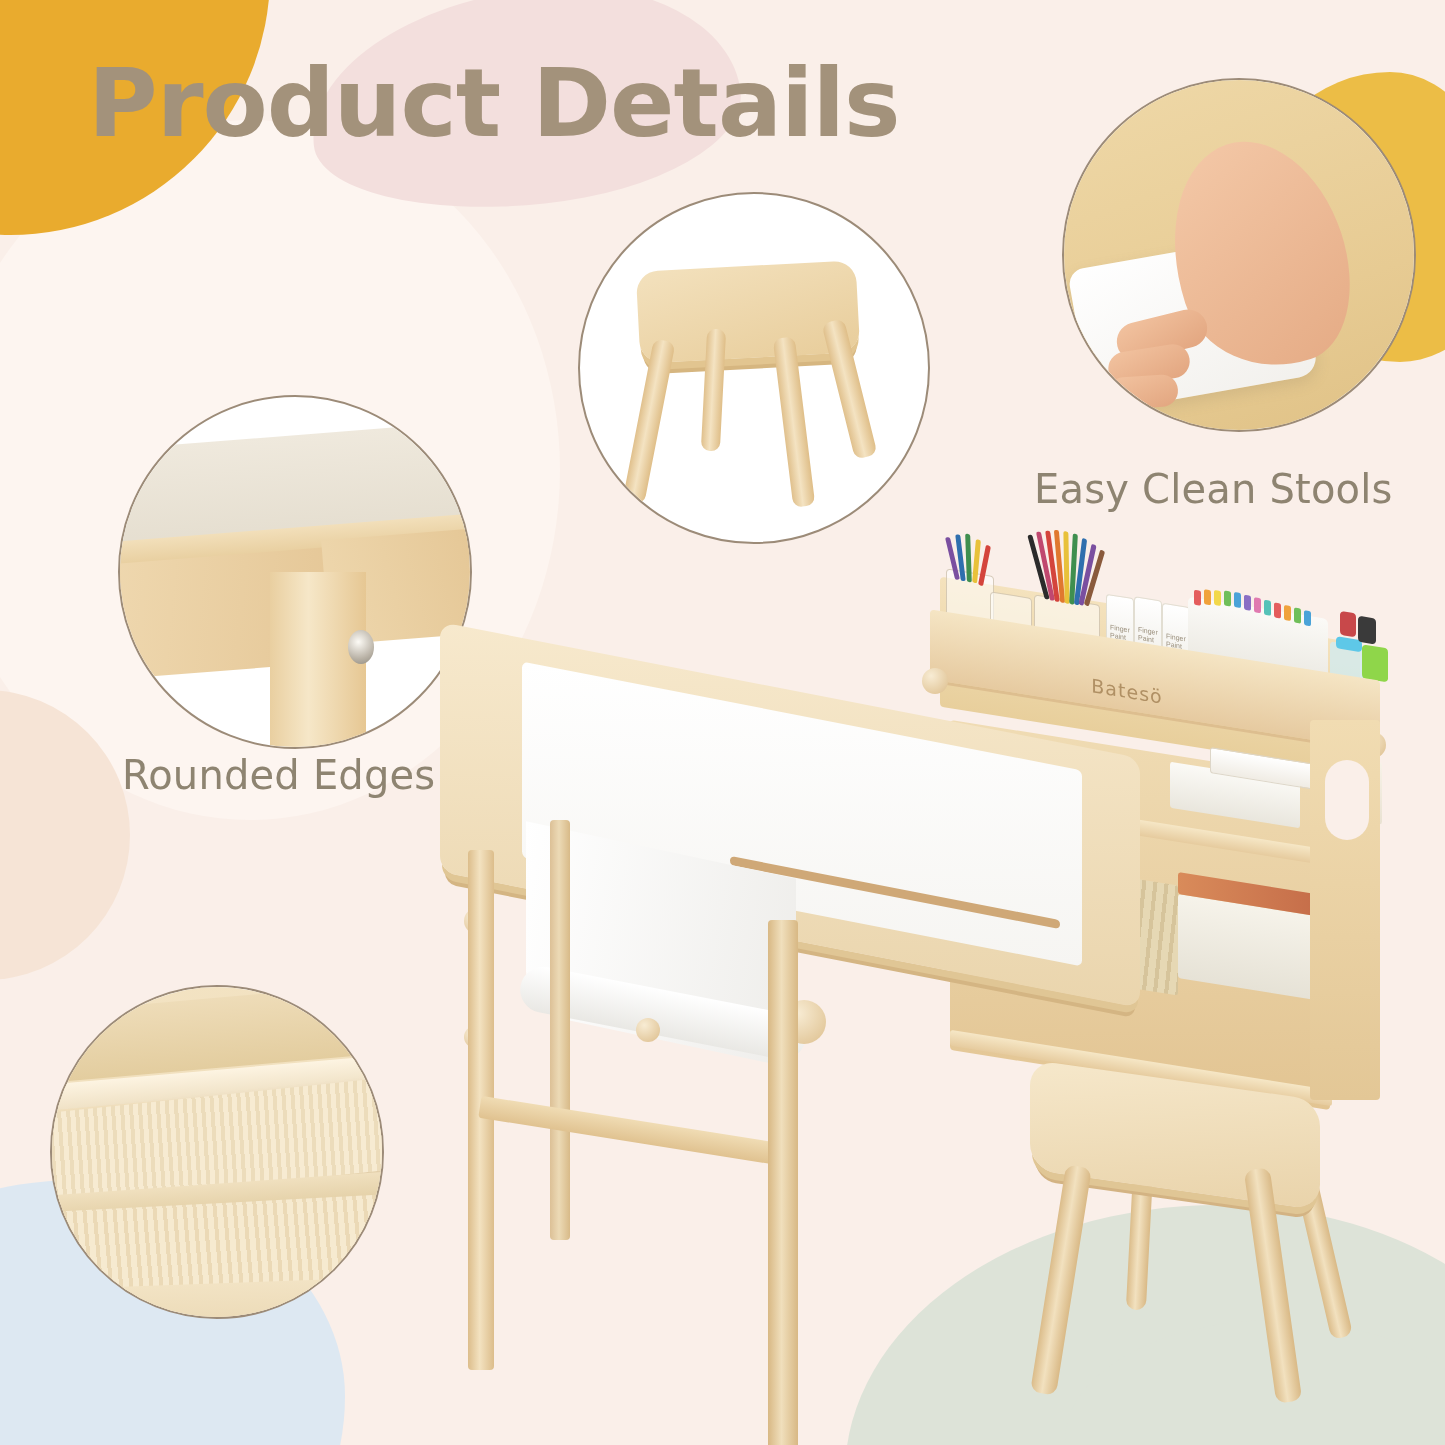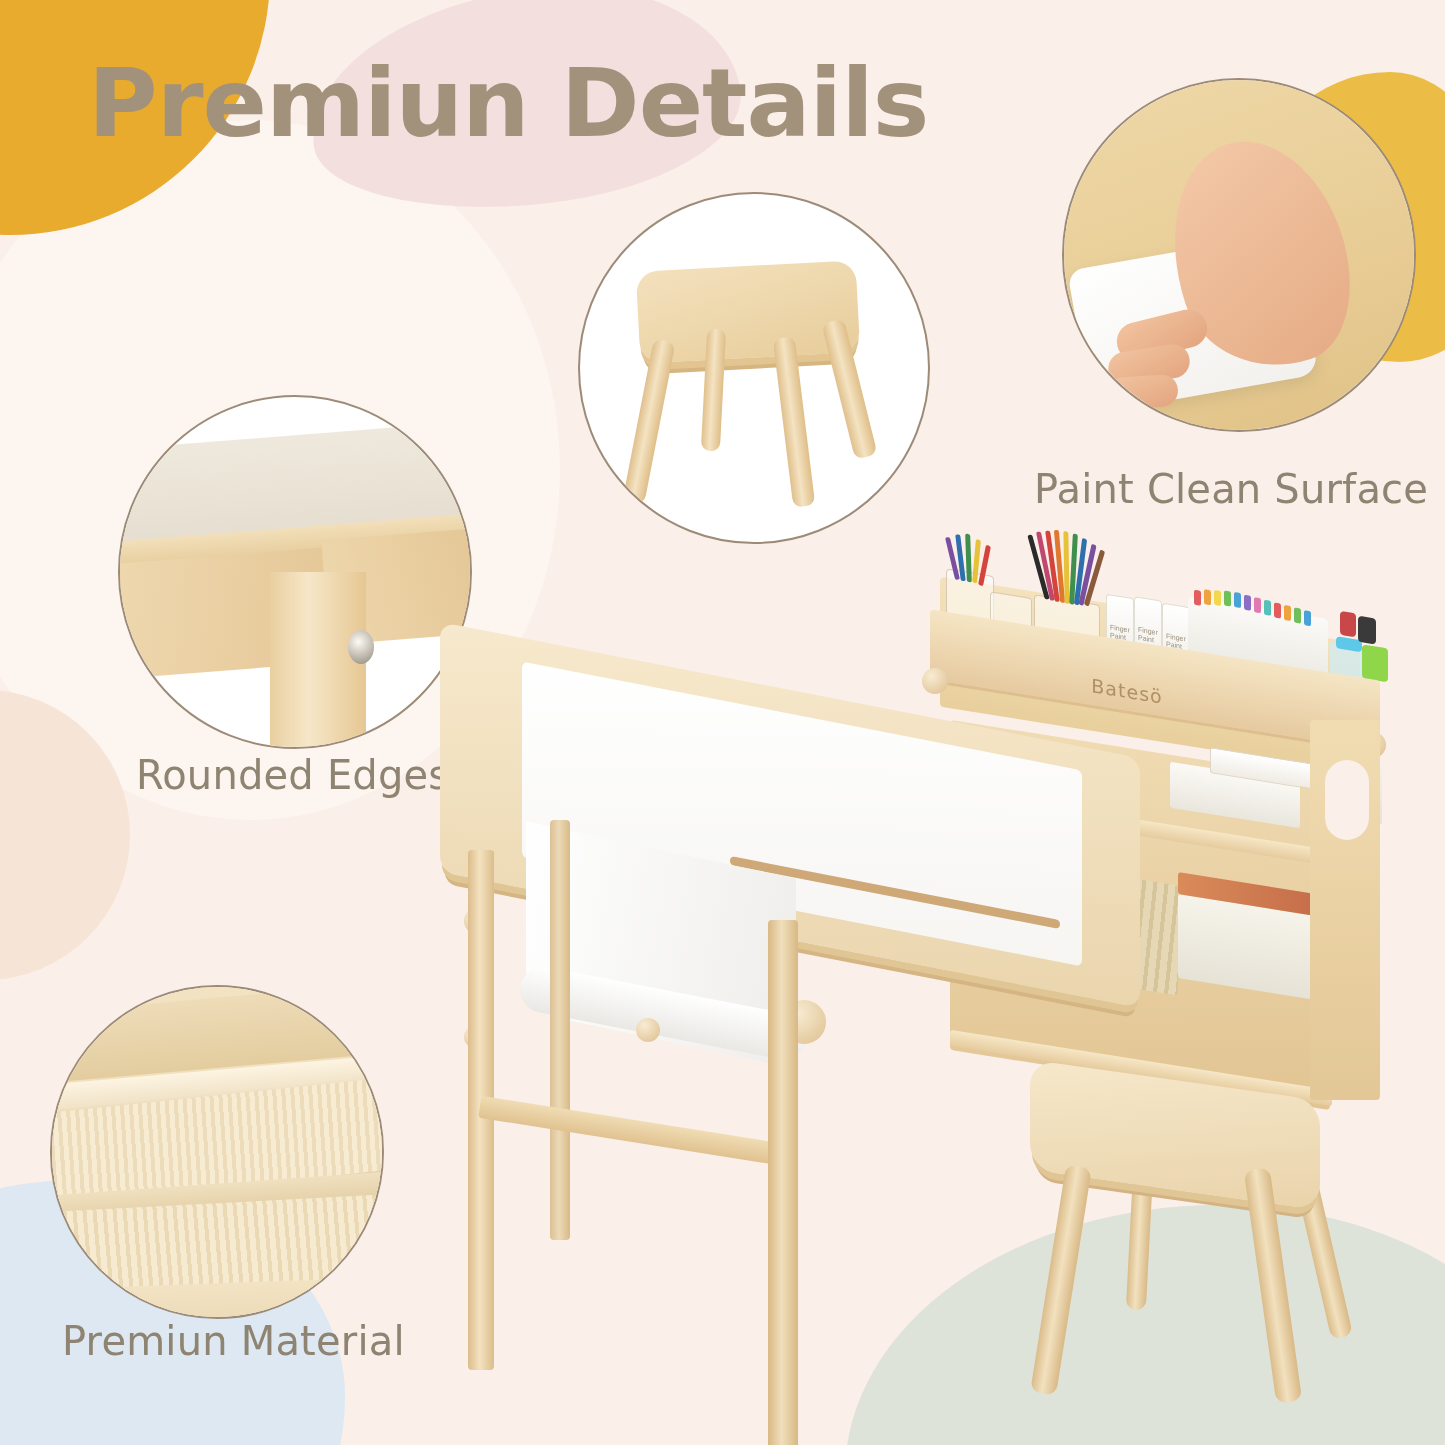--- a/index.html
+++ b/index.html
@@ -283,60 +283,59 @@
 
   <div class="blob blob-cream-wash"></div>
   <div class="blob blob-gold-tl"></div>
   <div class="blob blob-pink-title"></div>
   <div class="blob blob-gold-tr"></div>
   <div class="blob blob-peach-ml"></div>
   <div class="blob blob-blue-bl"></div>
   <div class="blob blob-green-br"></div>
   <div class="blob blob-green-br2"></div>
 
-  <div class="title">Premiun Details</div>
+  <div class="title">Product Details</div>
 
   <div class="circle" id="c-edges">
     <div class="edge-top"></div>
     <div class="edge-ply"></div>
     <div class="edge-apron-l"></div>
     <div class="edge-apron-r"></div>
     <div class="edge-leg"></div>
     <div class="edge-screw"></div>
   </div>
-  <div class="cap" style="left:136px;top:752px;">Rounded Edges</div>
+  <div class="cap" style="left:122px;top:752px;">Rounded Edges</div>
 
   <div class="circle" id="c-stool">
     <div class="stool-seat"></div>
     <div class="stool-leg sl1"></div>
     <div class="stool-leg sl2"></div>
     <div class="stool-leg sl3"></div>
     <div class="stool-leg sl4"></div>
   </div>
 
   <div class="circle" id="c-clean">
     <div class="clean-wood"></div>
     <div class="clean-cloth"></div>
     <div class="clean-hand"></div>
     <div class="clean-finger cf1"></div>
     <div class="clean-finger cf2"></div>
     <div class="clean-finger cf3"></div>
   </div>
-  <div class="cap" style="left:1034px;top:466px;">Paint Clean Surface</div>
+  <div class="cap" style="left:1034px;top:466px;">Easy Clean Stools</div>
 
   <div class="circle" id="c-wood">
     <div class="wood-bg"></div>
     <div class="plank pk1"></div>
     <div class="plank pk2"></div>
     <div class="plank pk3"></div>
     <div class="plank pk4"></div>
     <div class="plank pk5"></div>
     <div class="plank pk6"></div>
   </div>
-  <div class="cap" style="left:62px;top:1318px;">Premiun Material</div>
 
   <div id="product">
 
     <div class="hutch-back"></div>
 
     <div class="supplies">
 
       <div class="jar" style="left:8px;top:62px;width:46px;height:62px;"></div>
       <div class="pencils">
         <div class="pencil" style="left:12px;top:30px;height:42px;background:#7a4fa0;transform:rotate(-14deg);"></div>

